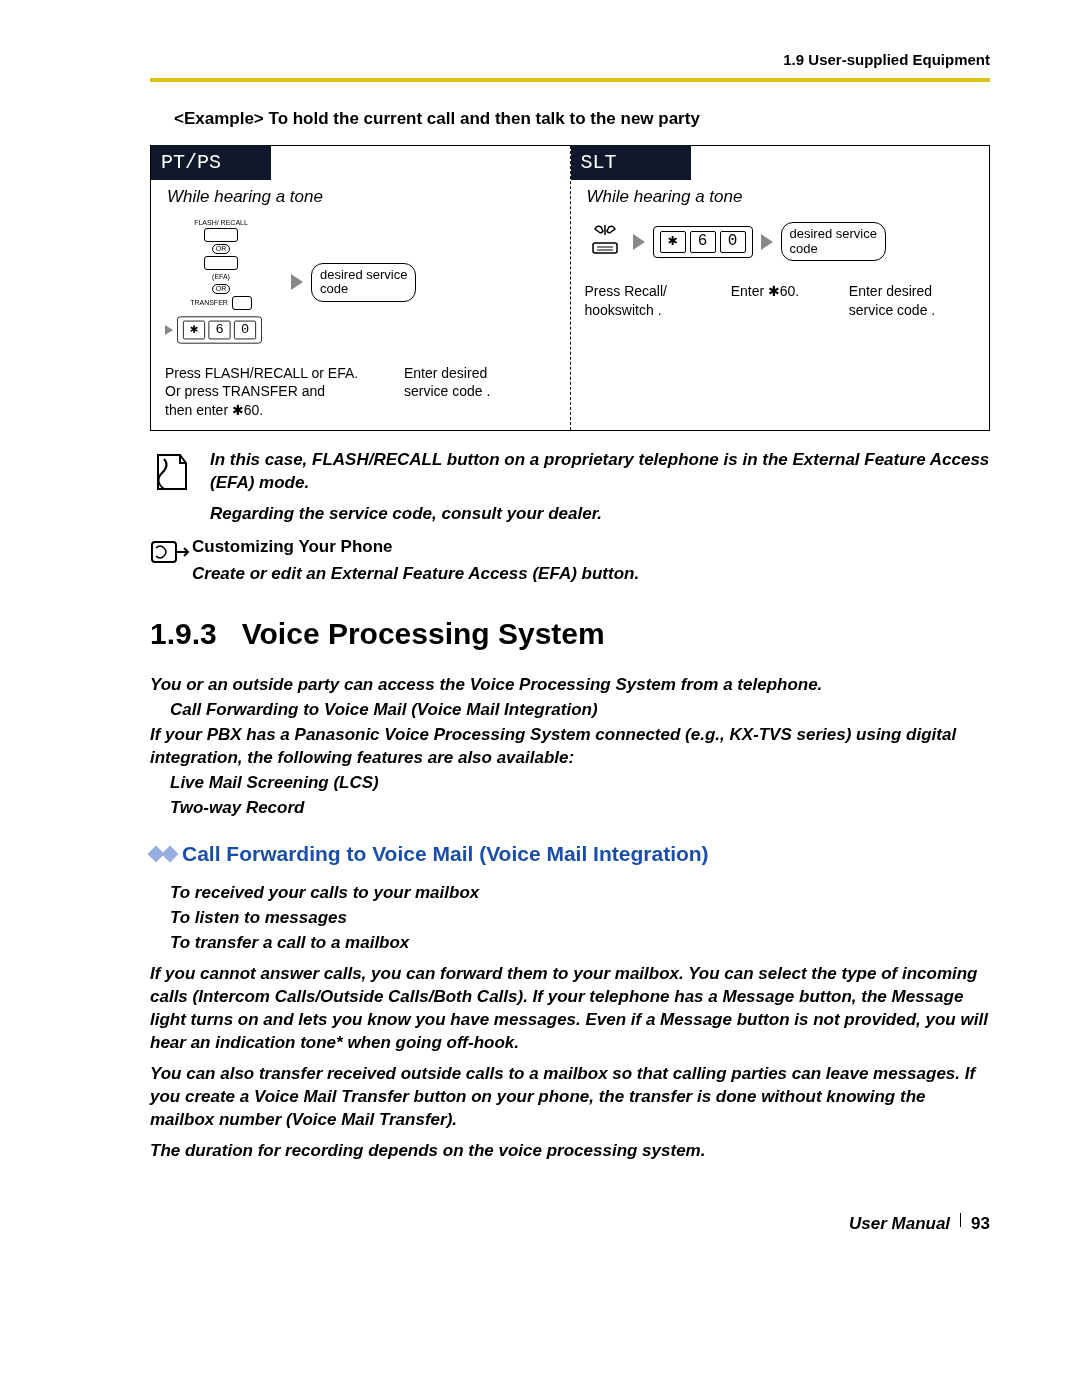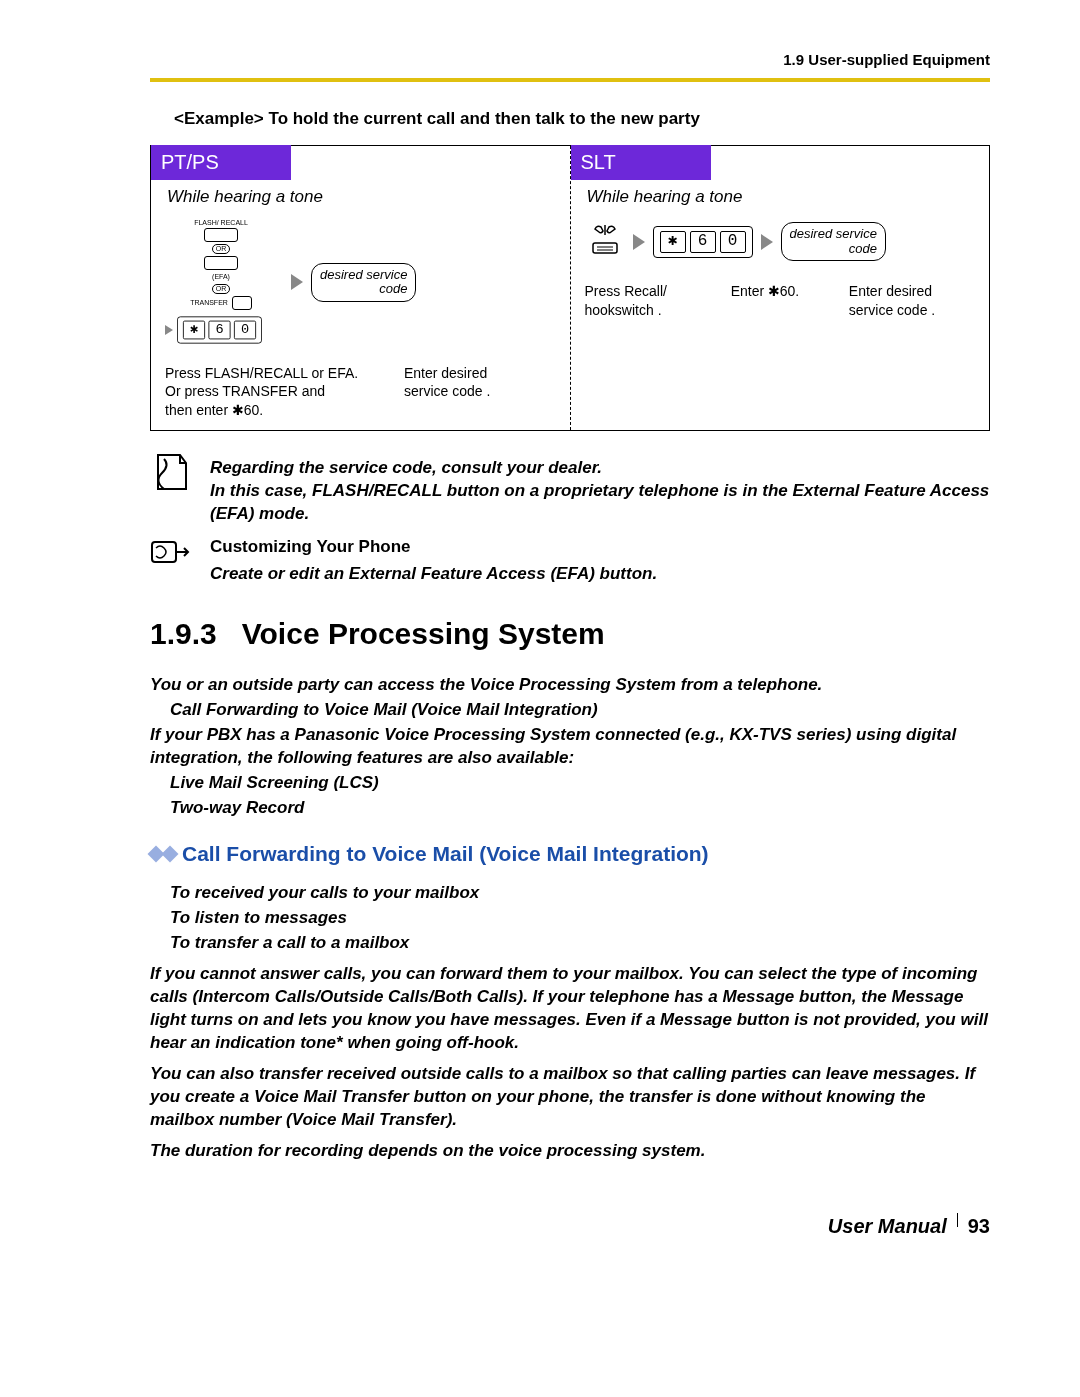--- a/index.html
+++ b/index.html
@@ -41,26 +41,26 @@
   }
   .col-left, .col-right {
     flex: 1;
     padding: 0 14px 10px 14px;
   }
   .col-divider {
     border-left: 1.5px dashed #000;
     width: 0;
   }
   .col-header {
-    background: #6d28d9;
+    background: #0f172a;
     color: #fff;
-    font-family: Liberation Sans, sans-serif;
+    font-family: Liberation Mono, monospace;
     font-size: 20px;
     padding: 4px 10px;
-    width: 140px;
+    width: 120px;
     margin: -1px 0 6px -14px;
   }
   .subcaption {
     font-style: italic;
     margin: 4px 0 10px 2px;
   }
   .flow-row {
     display: flex;
     align-items: center;
     gap: 8px;
@@ -91,24 +91,23 @@
     width: 0; height: 0;
     border-top: 8px solid transparent;
     border-bottom: 8px solid transparent;
     border-left: 12px solid #888;
     display: inline-block;
   }
   .service-box {
     border: 1.5px solid #000;
     border-radius: 12px;
     font-size: 13px;
-    text-align: right;
+    text-align: left;
     padding: 4px 8px;
     line-height: 1.1;
-    font-style: italic;
   }
   .phone-hang {
     display: inline-block;
     width: 40px;
     text-align: center;
     font-size: 28px;
     line-height: 1;
   }
   .mini-button-stack {
     display: flex;
@@ -152,21 +151,20 @@
   }
   .note-icon {
     flex-shrink: 0;
     font-size: 38px;
     line-height: 1;
     font-style: normal;
     font-weight: normal;
   }
   .customize-block {
     display: flex;
-    gap: 18px;
     align-items: flex-start;
     margin: 6px 0 28px 0;
   }
   .customize-title { font-weight: bold; margin-bottom: 4px; }
   .customize-sub { font-style: italic; font-weight: bold; }
   h2.section {
     font-size: 30px;
     font-weight: bold;
     margin: 24px 0 20px 0;
   }
@@ -197,21 +195,21 @@
     font-weight: bold;
   }
   .vm-body p { margin-bottom: 2px; }
   .vm-body .para { margin-top: 8px; }
   .footer {
     margin-top: 50px;
     display: flex;
     justify-content: flex-end;
     align-items: flex-start;
     gap: 10px;
-    font-size: 20px;
+    font-size: 17px;
   }
   .footer .um { font-style: italic; font-weight: bold; }
   .footer .bar { width:1px; height:14px; background:#000; }
   .footer .pg { font-weight: bold; }
 </style>
 </head>
 <body>
 
 <div class="header-line">1.9 User-supplied Equipment</div>
 <div class="gold-rule"></div>
@@ -298,22 +296,22 @@
 
 <div class="note-block">
   <div class="note-icon">
     <svg width="42" height="46" viewBox="0 0 42 46">
       <path d="M8 6 L30 6 L36 14 L36 40 L8 40 Z" fill="none" stroke="#000" stroke-width="2"></path>
       <path d="M30 6 L30 14 L36 14" fill="none" stroke="#000" stroke-width="2"></path>
       <path d="M14 40 Q4 32 12 24 Q20 16 14 10" fill="none" stroke="#000" stroke-width="2"></path>
     </svg>
   </div>
   <div>
+    <div>In this case, FLASH/RECALL button on a proprietary telephone is in the External Feature Access (EFA) mode.</div>
     <div style="margin-top:8px">Regarding the service code, consult your dealer.</div>
-    <div>In this case, FLASH/RECALL button on a proprietary telephone is in the External Feature Access (EFA) mode.</div>
   </div>
 </div>
 
 <div class="customize-block">
   <div class="note-icon">
     <svg width="42" height="30" viewBox="0 0 42 30">
       <rect x="2" y="4" width="24" height="20" rx="3" fill="none" stroke="#000" stroke-width="2"></rect>
       <path d="M26 14 L38 14 M34 10 L38 14 L34 18" fill="none" stroke="#000" stroke-width="2"></path>
       <path d="M6 10 Q10 6 14 10 Q18 14 14 18 Q10 22 6 18" fill="none" stroke="#000" stroke-width="1.5"></path>
     </svg>

